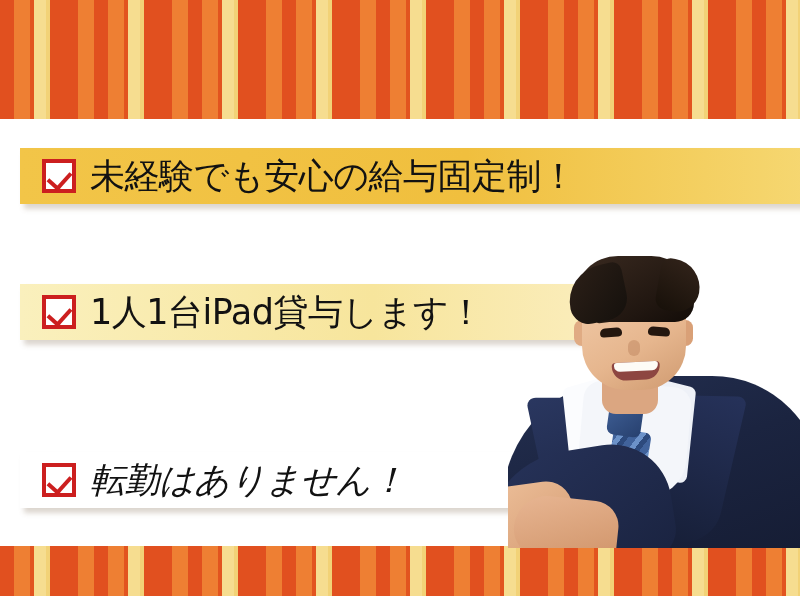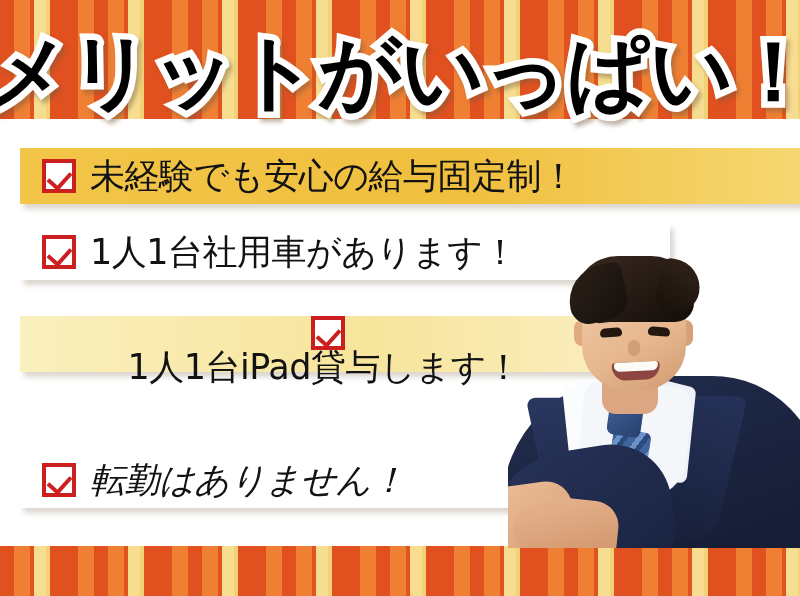--- a/index.html
+++ b/index.html
@@ -227,21 +227,21 @@
     position: absolute;
     left: 20px;
     height: 56px;
     display: flex;
     align-items: center;
     box-shadow: 4px 5px 5px rgba(140,120,95,0.30);
     z-index: 2;
   }
   .bar-1 { top: 148px; width: 798px; background: linear-gradient(to right, #f2c548 0%, #f0bf3e 56%, #f6d873 100%); }
   .bar-2 { top: 224px; width: 650px; background: linear-gradient(to right, #f6dd90 0%, #f3d madness 0%, #f2d375 55%, #f8e3a2 100%); }
-  .bar-3 { top: 316px; width: 608px; background: linear-gradient(to right, #faf0bd 0%, #f7e59c 58%, #fbeec0 100%); flex-direction: column; }
+  .bar-3 { top: 284px; width: 608px; background: linear-gradient(to right, #faf0bd 0%, #f7e59c 58%, #fbeec0 100%); }
   .bar-4 { top: 376px; width: 580px; background: linear-gradient(to right, #fae9a8 0%, #f6dc8a 55%, #faeab0 100%); }
   .bar-5 { top: 452px; width: 662px; background: linear-gradient(to right, #f5c githubusercontent 0%, #f3c247 55%, #f7d468 100%); font-style: italic; }
 
   .bar .checkbox {
     flex: 0 0 auto;
     width: 34px;
     height: 34px;
     margin-left: 22px;
     margin-right: 14px;
     background: #ffffff;
@@ -269,23 +269,20 @@
     letter-spacing: -0.5px;
   }
 </style>
 </head>
 <body>
 
 <div id="poster">
 
   <div id="band-top" class="stripe-band"></div>
 
-  <div id="headline-wrap">
-    <div id="headline">メリットがいっぱい！</div>
-  </div>
 
   <div id="photo">
     <div class="ph suit-body"></div>
     <div class="ph lapel-l"></div>
     <div class="ph lapel-r"></div>
     <div class="ph collar-l"></div>
     <div class="ph collar-r"></div>
     <div class="ph shirt"></div>
     <div class="ph tie-body"></div>
     <div class="ph tie-knot"></div>
@@ -306,24 +303,20 @@
     <div class="ph arm-left"></div>
     <div class="ph hand-a"></div>
     <div class="ph hand-b"></div>
   </div>
 
   <div class="bar bar-1">
     <div class="checkbox"></div>
     <div class="bar-text">未経験でも安心の給与固定制！</div>
   </div>
 
-  <div class="bar bar-2">
-    <div class="checkbox"></div>
-    <div class="bar-text">1人1台社用車があります！</div>
-  </div>
 
   <div class="bar bar-3">
     <div class="checkbox"></div>
     <div class="bar-text">1人1台iPad貸与します！</div>
   </div>
 
 
   <div class="bar bar-5">
     <div class="checkbox"></div>
     <div class="bar-text">転勤はありません！</div>

